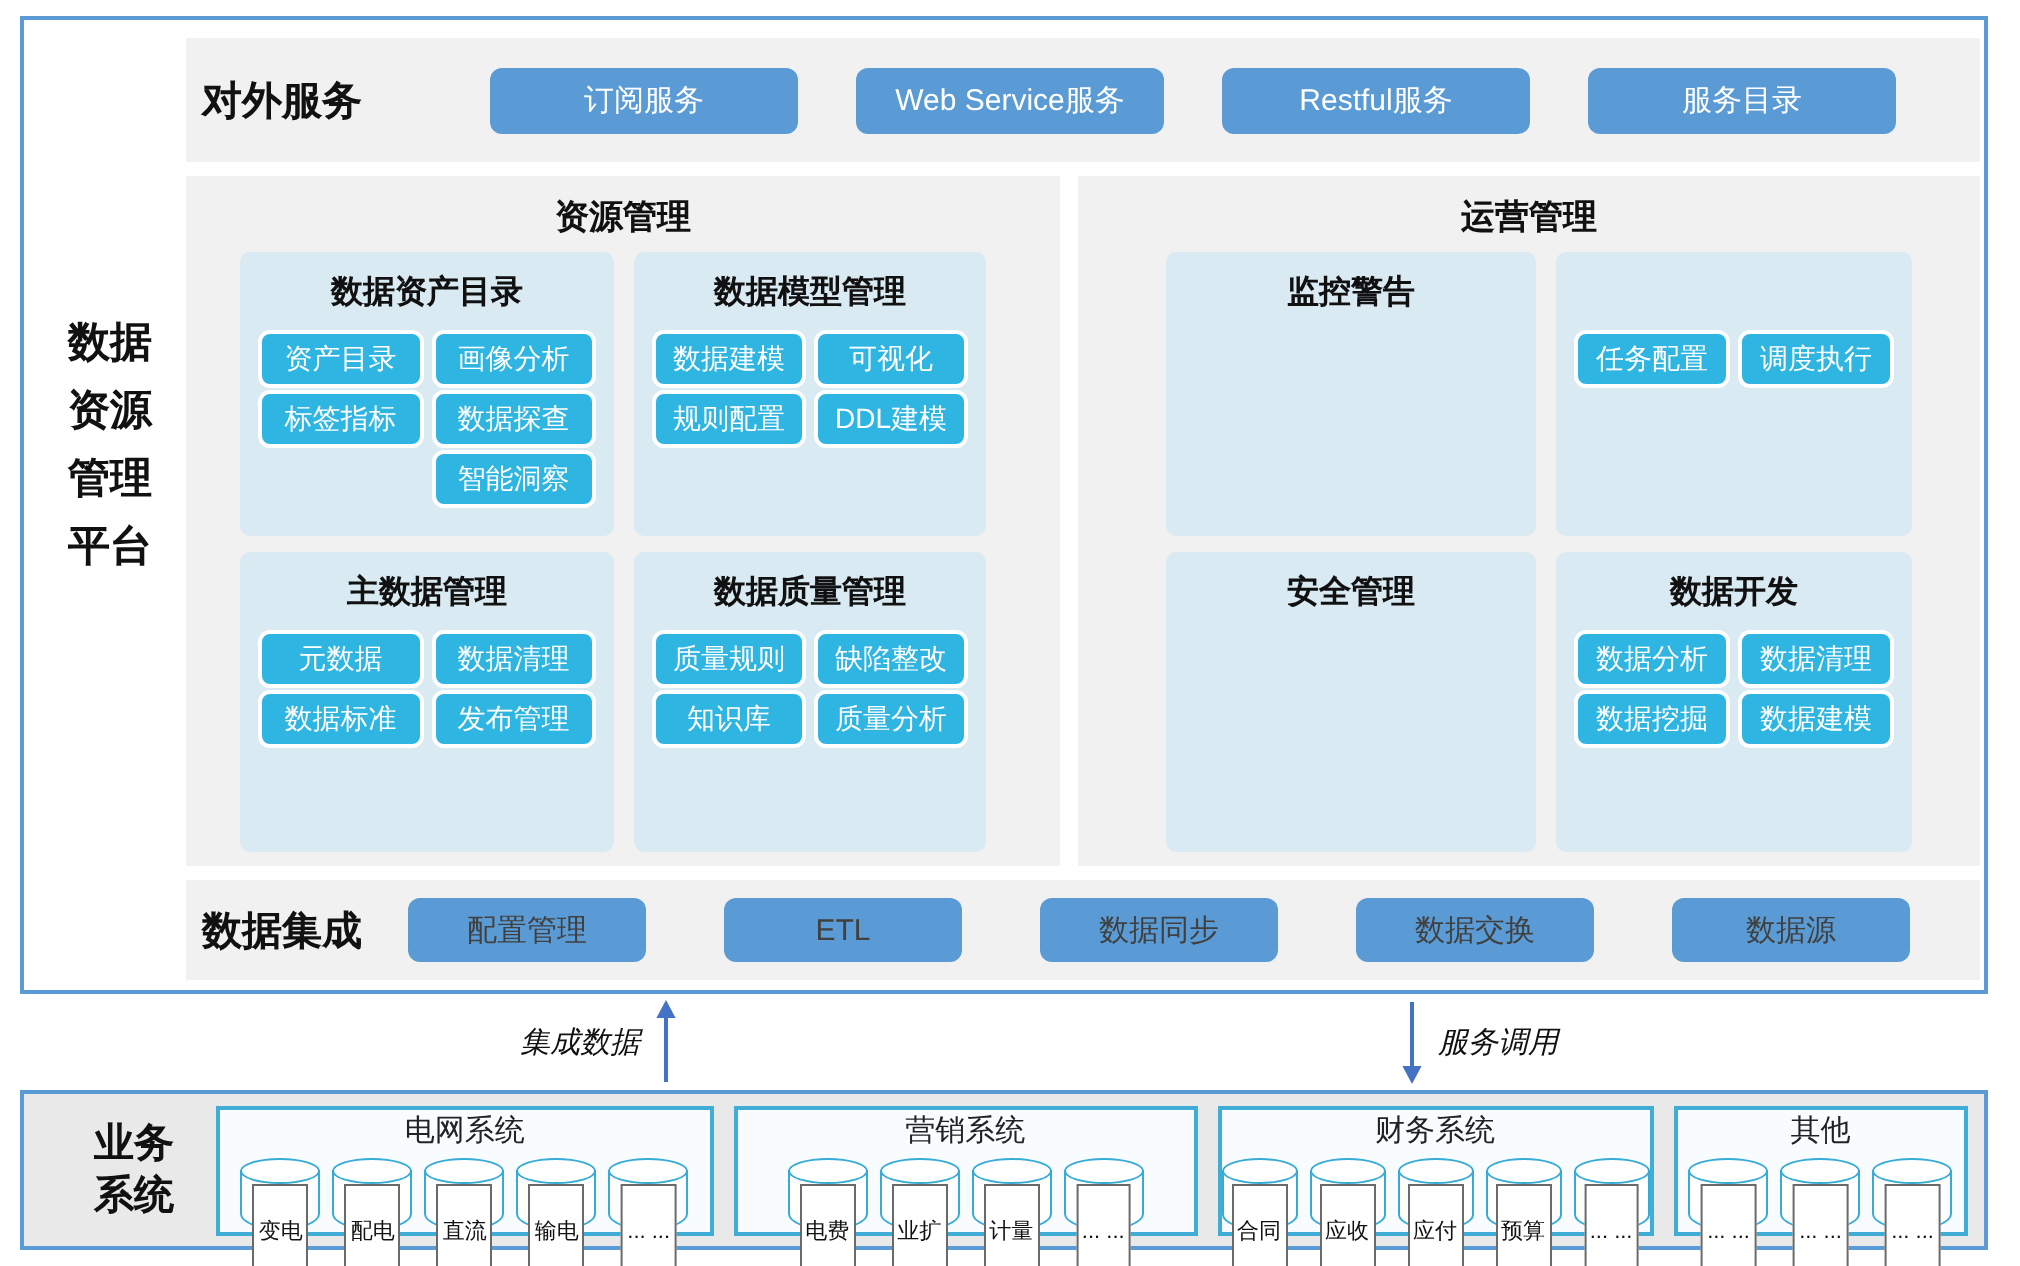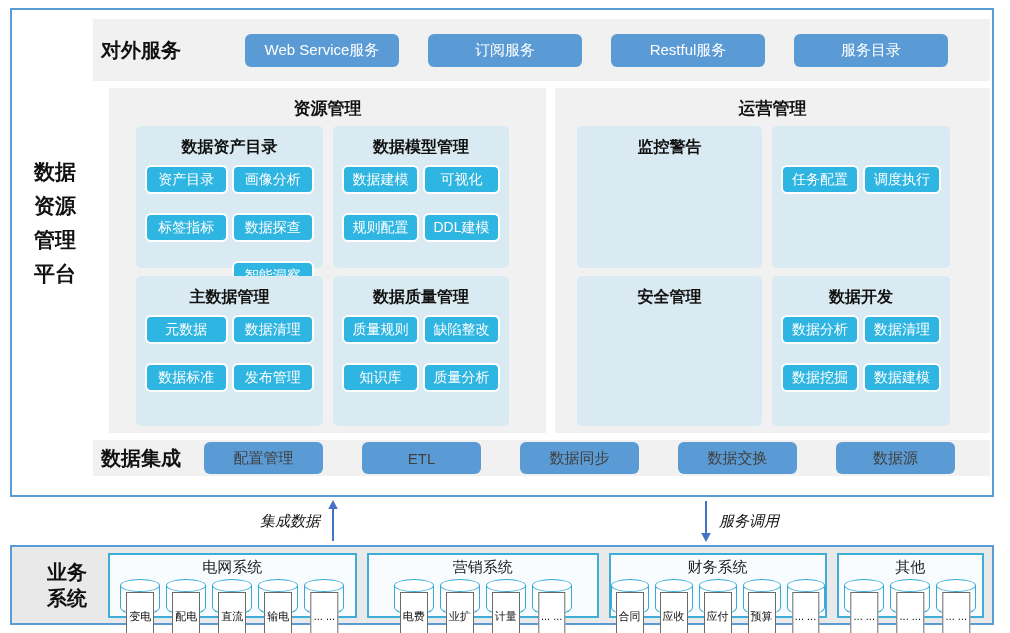--- a/index.html
+++ b/index.html
@@ -37,49 +37,49 @@
   .band-label{font-weight:bold;font-size:20px;margin-left:8px;width:96px;flex:none;}
   .service-buttons{
     flex:1;display:flex;justify-content:space-between;
     padding-left:48px;padding-right:42px;
   }
   .btn-service{
     width:154px;height:33px;border-radius:6px;
     background:var(--service-button-bg);color:#fff;font-size:15px;
     display:flex;align-items:center;justify-content:center;white-space:nowrap;
   }
-  .panels{display:flex;gap:9px;margin-bottom:7px;margin-left:16px;}
+  .panels{display:flex;gap:9px;margin-bottom:7px;}
   .panel{background:var(--band-bg);height:345px;}
   .panel-left{width:437px;flex:none;}
   .panel-right{flex:1;}
   .panel-title{text-align:center;font-weight:bold;font-size:17px;padding:9px 0 2px;}
   .cards{
     display:grid;grid-template-rows:142px 150px;
     column-gap:10px;row-gap:8px;margin-top:4px;
   }
   .panel-left .cards{grid-template-columns:187px 176px;padding-left:27px;}
-  .panel-right .cards{grid-template-columns:185px 178px;padding-left:22px;}
+  .panel-right .cards{grid-template-columns:185px 178px;padding-left:44px;}
   .card{
     background:var(--card-bg);border-radius:5px;padding:7px 9px;
   }
   .card-title{
     text-align:center;font-weight:bold;font-size:16px;
     min-height:24px;line-height:24px;margin:2px 0 6px;
   }
-  .card-buttons{display:grid;grid-template-columns:1fr 1fr;gap:19px 4px;}
+  .card-buttons{display:grid;grid-template-columns:1fr 1fr;gap:1px 4px;}
   .btn-module{
     background:var(--module-button-bg);border:2px solid #fff;border-radius:6px;
     color:#fff;font-size:14px;text-align:center;line-height:25px;height:29px;
     white-space:nowrap;overflow:hidden;
   }
   .col-2{grid-column:2;}
   .integration-buttons{
     flex:1;display:flex;gap:39px;padding-left:7px;
   }
-  .band-integration{height:36px;margin-bottom:0;}
+  .band-integration{height:50px;margin-bottom:0;}
   .btn-integration{
     width:119px;height:32px;border-radius:6px;
     background:var(--service-button-bg);color:#404040;font-size:15px;
     display:flex;align-items:center;justify-content:center;
   }
   .flow-row{position:absolute;left:0;top:497px;width:1010px;height:48px;}
   .flow{
     position:absolute;top:0;height:48px;display:flex;align-items:center;gap:7px;
     font-size:15px;color:var(--arrow-color);font-style:italic;
   }
@@ -95,21 +95,21 @@
   .business-label{
     width:66px;margin-left:22px;flex:none;
     font-size:20px;font-weight:bold;line-height:26px;text-align:center;
   }
   .systems{flex:1;display:flex;gap:10px;margin:0 8px 0 8px;height:65px;}
   .system-box{
     background:var(--subbox-bg);border:2px solid var(--subbox-border);
     display:flex;flex-direction:column;align-items:center;
   }
   .sys-0{flex:29;} .sys-1{flex:27;} .sys-2{flex:25;} .sys-3{flex:17;}
-  .system-title{font-size:15px;color:#222;margin-top:3px;line-height:18px;}
+  .system-title{font-size:15px;color:#222;margin-top:3px;line-height:18px;font-family:Liberation Mono, monospace;}
   .cyl-row{display:flex;gap:6px;margin-top:3px;justify-content:center;}
   .cyl{position:relative;width:40px;height:37px;flex:none;}
   .sys-2 .cyl{width:38px;}
   .cyl-body{
     position:absolute;left:0;top:6px;width:100%;height:30px;background:#fff;
     border:1.5px solid var(--cylinder-border);border-top:none;
     border-radius:0 0 20px 20px / 0 0 8px 8px;
   }
   .cyl-top{
     position:absolute;left:0;top:0;width:100%;height:13px;background:#fff;
@@ -131,22 +131,22 @@
     <div>资源</div>
     <div>管理</div>
     <div>平台</div>
   </div>
 
   <div class="content">
 
     <div class="band">
       <div class="band-label">对外服务</div>
       <div class="service-buttons">
+        <div class="btn-service">订阅服务</div>
         <div class="btn-service">Web Service服务</div>
-        <div class="btn-service">订阅服务</div>
         <div class="btn-service">Restful服务</div>
         <div class="btn-service">服务目录</div>
       </div>
     </div>
 
     <div class="panels">
 
       <div class="panel panel-left">
         <div class="panel-title">资源管理</div>
         <div class="cards">

